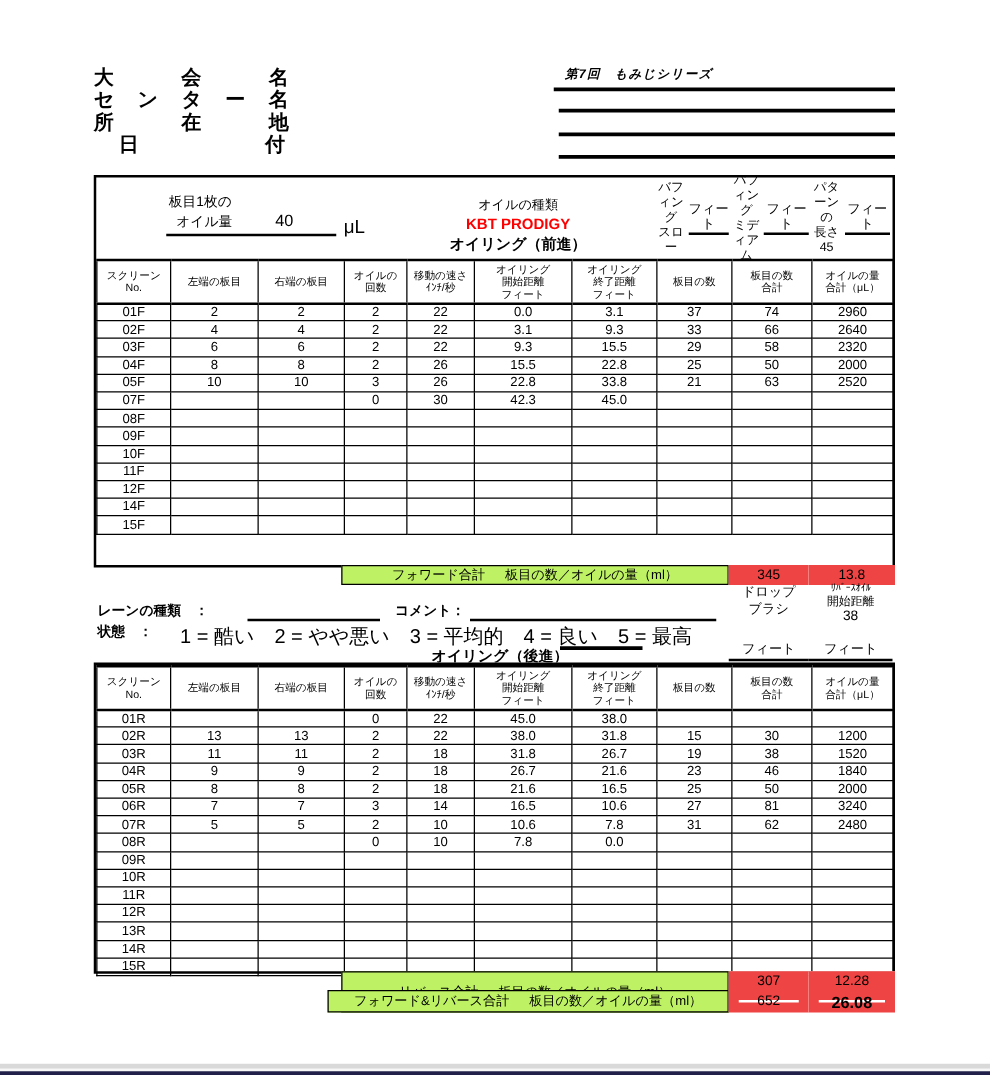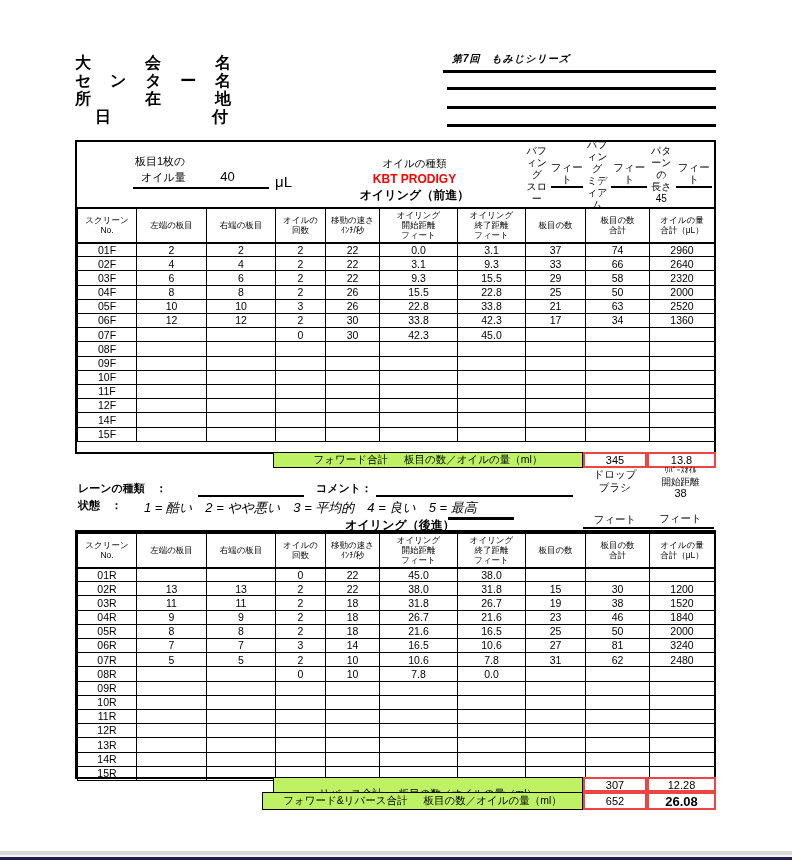--- a/index.html
+++ b/index.html
@@ -83,31 +83,31 @@
     font-size: 10.5px; padding-bottom: 1px;
   }
 
   
   .tlabel {
     position: absolute; border: 1.5px solid #000; background: #bef264;
     display: flex; align-items: center; justify-content: center; gap: 16px;
     font-size: 10.5px;
   }
   .vbox {
-    position: absolute; border: 2px solid #ef4444; background: #fff;
+    position: absolute; border: 8px solid #ef4444; background: #fff;
     display: flex; align-items: center; justify-content: center;
     font-size: 11px;
     text-align: right;
   }
   .vbox.big { font-size: 13px; font-weight: bold; }
 
   
   .midtext { position: absolute; font-size: 11px; }
   .midtext.b { font-weight: bold; }
-  .cond-scale { position: absolute; font-size: 13px; font-style: italic; }
+  .cond-scale { position: absolute; font-size: 16px; }
   .rear-title { position: absolute; left: 300px; top: 517px; width: 200px;
     text-align: center; font-size: 12px; font-weight: bold; }
 
   .dropblock, .revoilblock {
     position: absolute; display: flex; flex-direction: column;
     justify-content: space-between; align-items: center; text-align: center;
   }
   .dropblock { left: 583px; top: 468px; width: 64px; height: 61px; font-size: 10.5px; line-height: 13px; }
   .revoilblock { left: 647px; top: 466px; width: 67px; height: 63px; }
   .revoilblock .r1 { font-size: 8px; line-height: 10px; }
@@ -253,32 +253,20 @@
           <td>10</td>
           <td>3</td>
           <td>26</td>
           <td>22.8</td>
           <td>33.8</td>
           <td>21</td>
           <td>63</td>
           <td>2520</td>
         </tr>
         <tr>
-          <td>06F</td>
-          <td>12</td>
-          <td>12</td>
-          <td>2</td>
-          <td>30</td>
-          <td>33.8</td>
-          <td>42.3</td>
-          <td>17</td>
-          <td>34</td>
-          <td>1360</td>
-        </tr>
-        <tr>
           <td>07F</td>
           <td></td>
           <td></td>
           <td>0</td>
           <td>30</td>
           <td>42.3</td>
           <td>45.0</td>
           <td></td>
           <td></td>
           <td></td>

